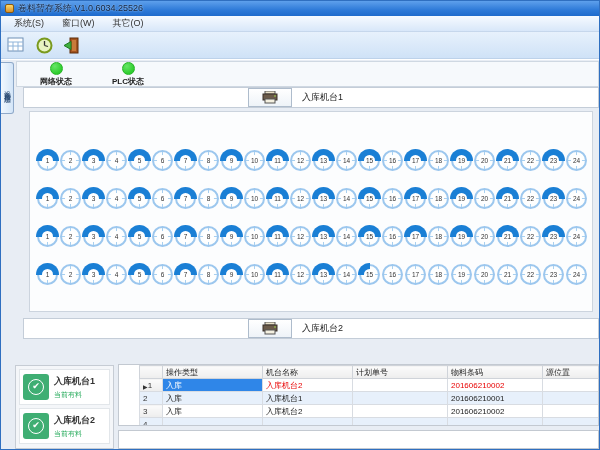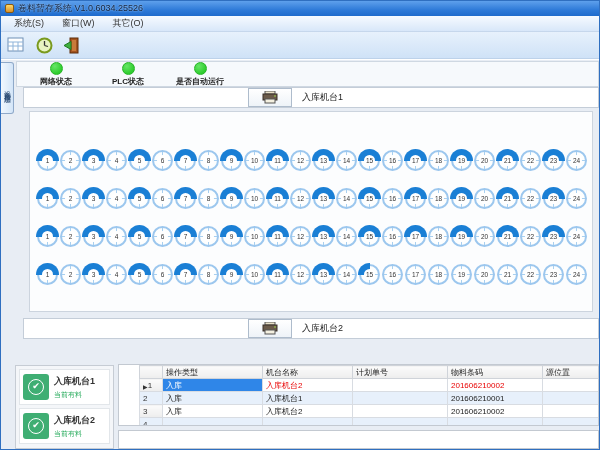--- a/index.html
+++ b/index.html
@@ -129,24 +129,20 @@
 
     <div class="statuspanel" id="statusPanel">
         <div class="statusitem">
           <i class="dot"></i>
           <span class="slabel">网络状态</span>
         </div>
         <div class="statusitem">
           <i class="dot"></i>
           <span class="slabel">PLC状态</span>
         </div>
-        <div class="statusitem">
-          <i class="dot"></i>
-          <span class="slabel">是否自动运行</span>
-        </div>
       </div>
 
     <div class="mheader" style="top:27px;">
       <span class="hspacer"></span>
       <span class="printerbtn">
         <svg width="16" height="13" viewBox="0 0 16 13">
           <rect x="3" y="0" width="10" height="3" fill="#e8e0c8" stroke="#555"></rect>
           <rect x="1" y="3" width="14" height="6" fill="#6b5b4a" stroke="#3a3028"></rect>
           <rect x="3" y="8" width="10" height="4" fill="#f4f0e0" stroke="#555"></rect>
           <circle cx="13" cy="5" r="0.8" fill="#9fe04a"></circle>

